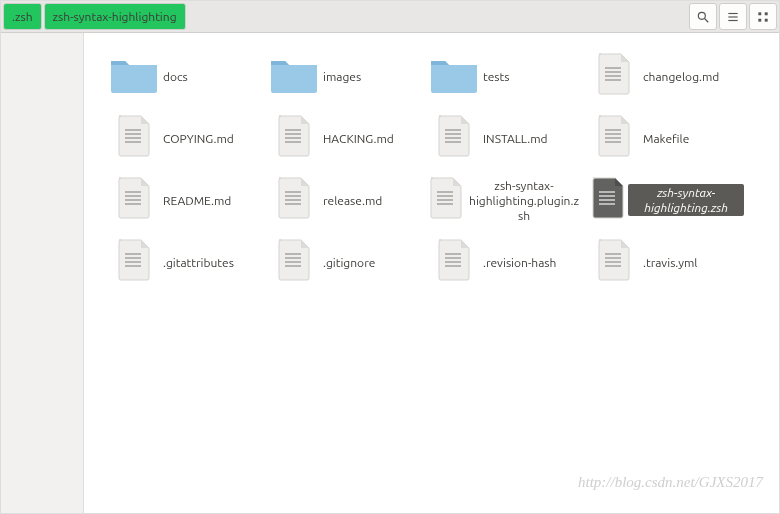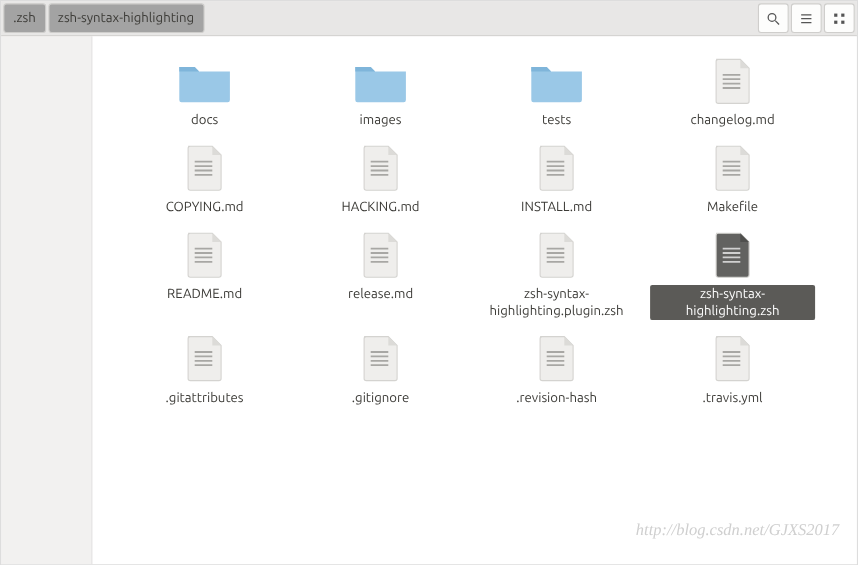--- a/index.html
+++ b/index.html
@@ -14,21 +14,21 @@
   .toolbar {
     height: 32px;
     background: #e8e7e6;
     border-bottom: 1px solid #d0cfce;
     display: flex;
     align-items: stretch;
     padding: 2px;
     gap: 2px;
   }
   .crumb {
-    background: #a3a3a3;
+    background: #22c55e;
     border: 1px solid #cfcecc;
     border-radius: 3px;
     padding: 0 8px;
     display: flex;
     align-items: center;
     font-size: 12px;
     color: #3c3b37;
     cursor: pointer;
   }
   .crumb.active {
@@ -60,21 +60,20 @@
   }
   .grid {
     display: grid;
     grid-template-columns: repeat(4, 160px);
     justify-content: start;
     gap: 6px 0;
     padding: 14px 22px 8px 22px;
   }
   .item {
     display: flex;
-    flex-direction: column;
     align-items: center;
     padding: 4px 2px 2px 2px;
     cursor: pointer;
   }
   .item .icon-wrap {
     width: 52px; height: 46px;
     display: flex; align-items: center; justify-content: center;
     margin-bottom: 4px;
   }
   .item .label {
@@ -83,20 +82,21 @@
     text-align: center;
     line-height: 1.25;
     max-width: 150px;
     word-break: break-word;
     padding: 1px 3px;
     border-radius: 2px;
   }
   .item.selected .label {
     background: #5b5a57;
     color: #ffffff;
+    font-style: italic;
   }
   .item.selected .doc-body { fill: #626260; }
   .item.selected .doc-lines { stroke: #d0d0d0; }
   .item.selected .doc-fold { fill: #4f4f4d; }
   .watermark {
     position: absolute;
     right: 16px; bottom: 22px;
     font-family: Georgia, serif;
     font-style: italic;
     font-size: 15px;

